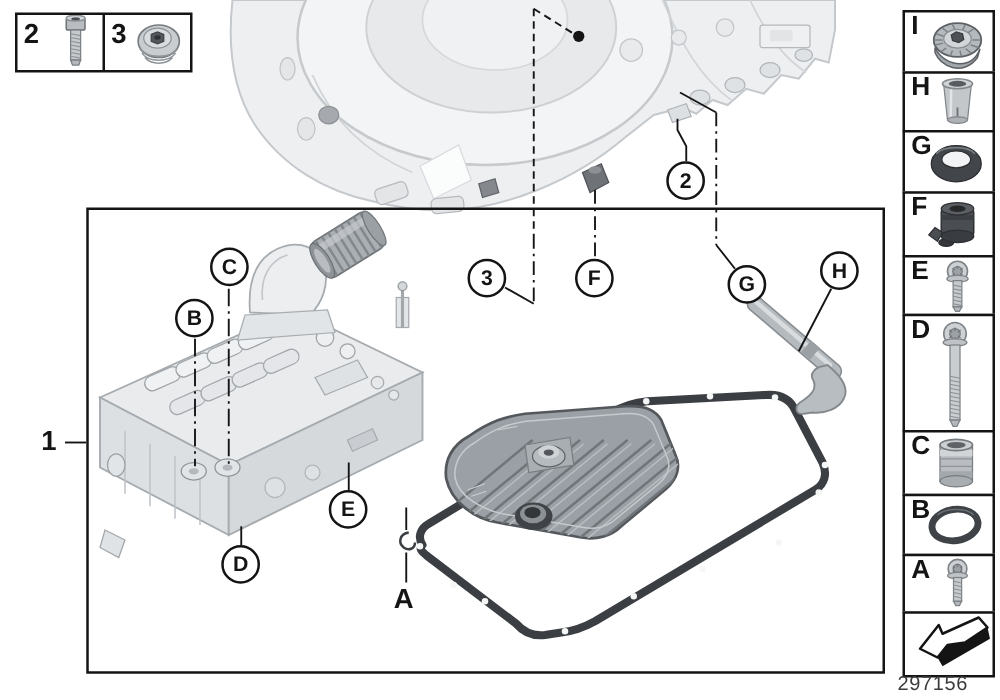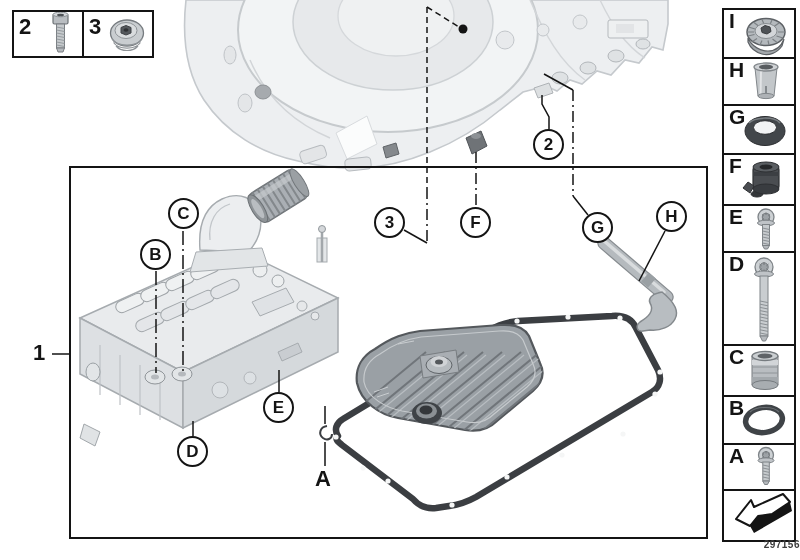--- a/index.html
+++ b/index.html
@@ -17,22 +17,22 @@
   .kit-icon{position:absolute;right:0;top:0;}
   .callout{position:absolute;width:31px;height:31px;border:2.5px solid #141414;border-radius:50%;
            background:#fff;box-sizing:border-box;display:flex;align-items:center;justify-content:center;
            font-size:17px;font-weight:700;}
   .plain-label{position:absolute;font-size:22px;font-weight:700;}
   .legend{position:absolute;left:0;top:0;}
   .legend-cell{position:absolute;left:722px;width:74px;border:2px solid #141414;
                box-sizing:border-box;background:#fff;}
   .legend-letter{position:absolute;left:5px;top:-1px;font-size:21px;font-weight:700;}
   .legend-icon{position:absolute;left:0;top:0;}
-  .part-number{position:absolute;left:718px;top:539px;width:82px;text-align:right;
-               font-size:10px;color:#3c3c3c;letter-spacing:0.5px;font-weight:bold;}
+  .part-number{position:absolute;left:718px;top:539px;width:82px;text-align:left;
+               font-size:16px;color:#3c3c3c;letter-spacing:0.5px;}
 </style>
 </head>
 <body>
 
 <div class="stage">
 
   <svg class="drawing" width="800" height="560" viewBox="0 0 800 560">
 
     <g>
       <path d="M186,0 C182,36 186,72 204,100 C226,133 260,153 298,161 C318,166 340,169 360,168

